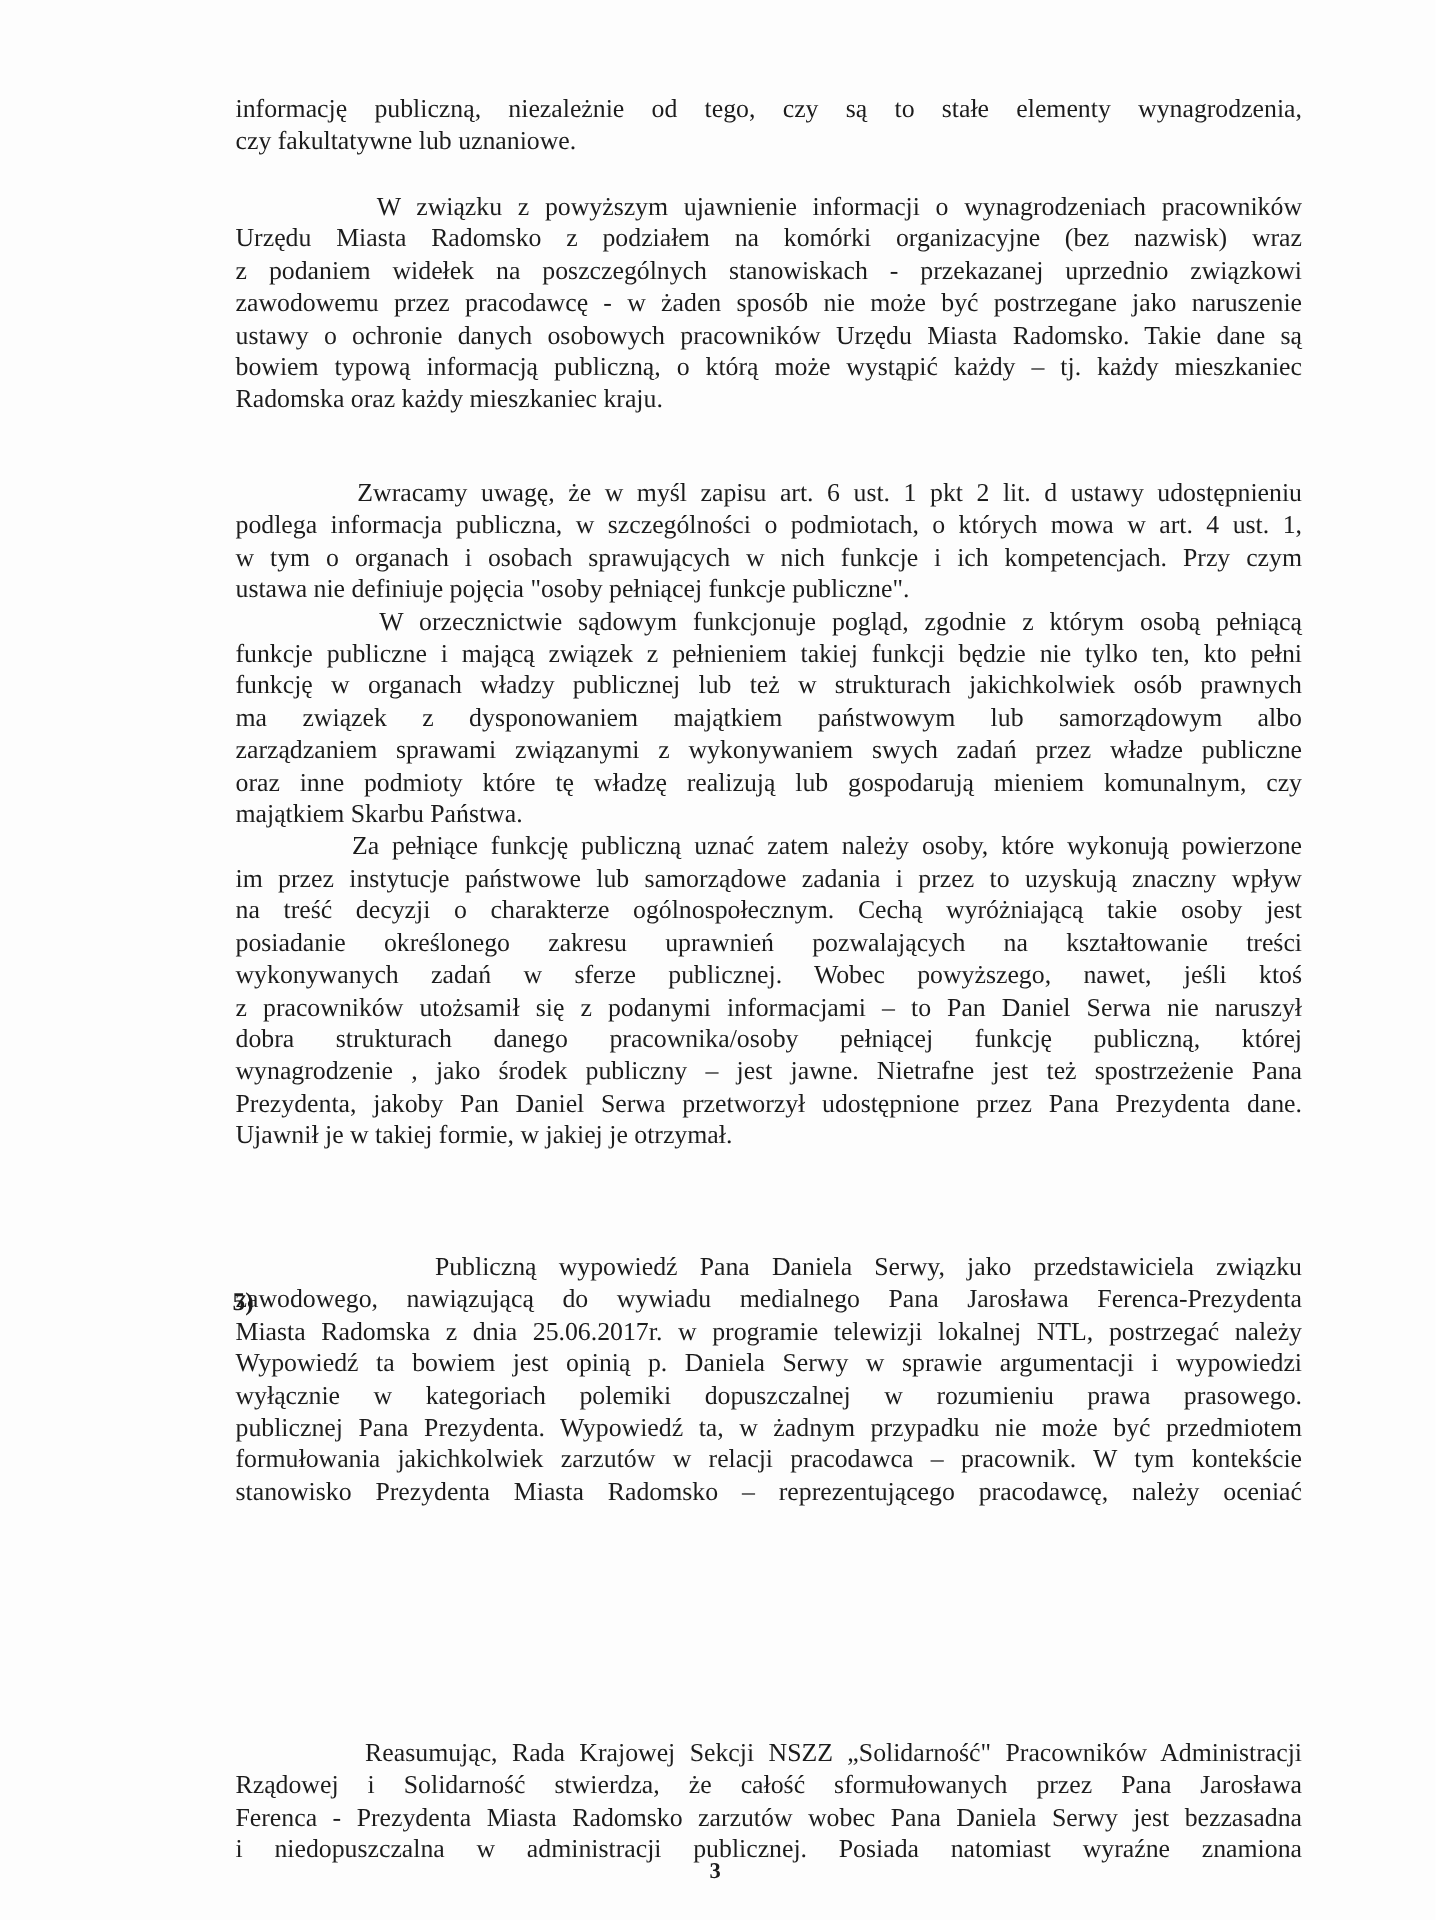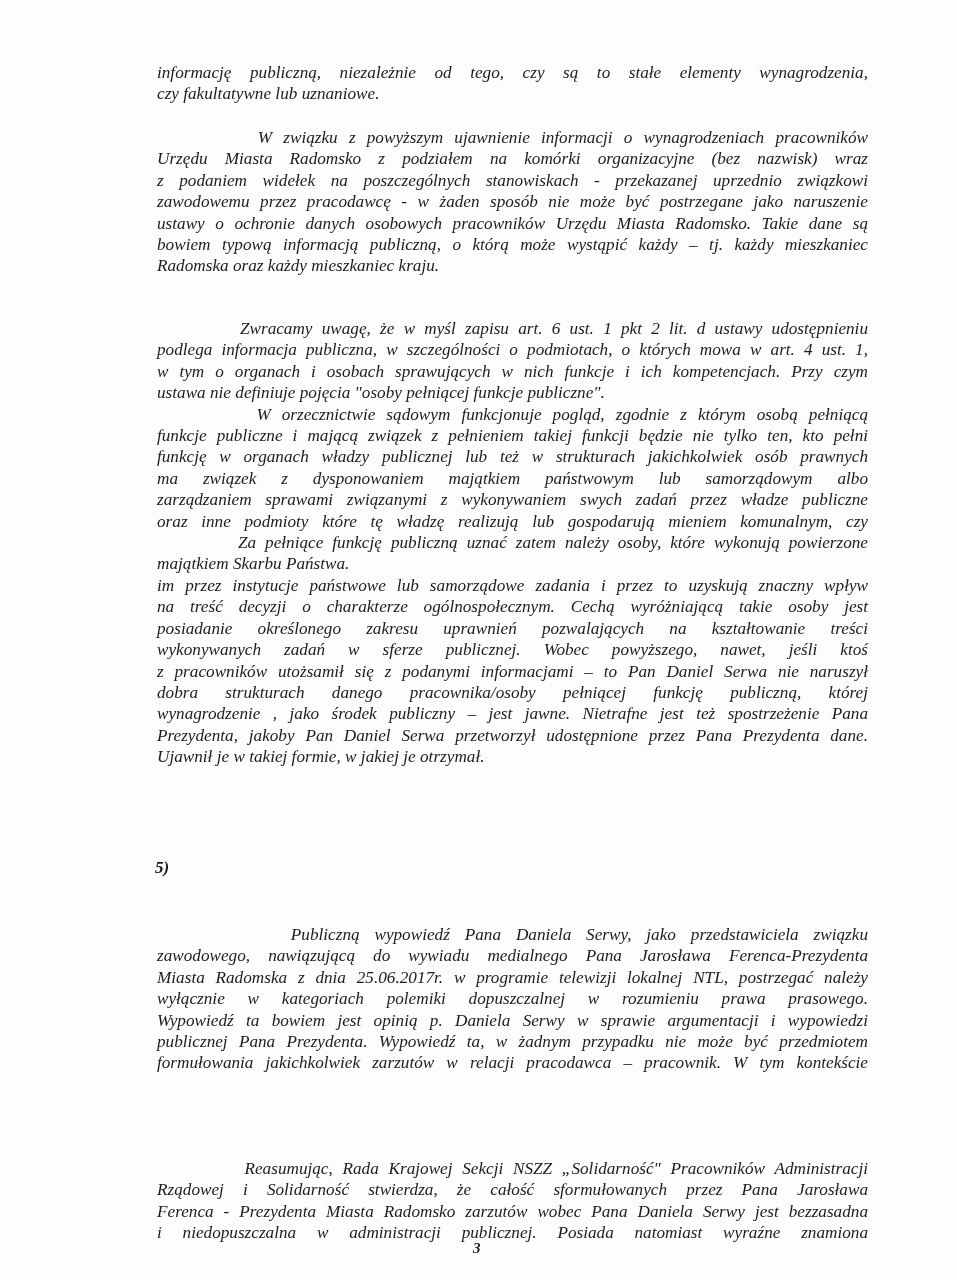--- a/index.html
+++ b/index.html
@@ -2,21 +2,21 @@
 <html><head>
 <meta charset="utf-8">
 <style>
   html, body { margin: 0; padding: 0; }
   body {
     width: 957px; height: 1280px; background: #ffffff; overflow: hidden;
     position: relative;
     font-family: "Liberation Serif", "DejaVu Serif", serif;
     color: #1c1c1c;
   }
-  .page { position: absolute; left: 0; top: 0; width: 957px; height: 1280px; background: #fdfdfd; font-style: italic; }
+  .page { position: absolute; left: 0; top: 0; width: 957px; height: 1280px; background: #fdfdfd; }
   .para {
     position: absolute; left: 157px; width: 711px;
     font-size: 17.2px; line-height: 21.4px; text-align: justify;
     margin: 0;
   }
   .para .ln { display: block; text-align: justify; text-align-last: justify; white-space: nowrap; }
   .para .ln.last { text-align-last: left; }
   .heading { position: absolute; left: 155px; top: 858px; font-size: 17px; font-weight: bold; margin: 0; }
   .pagenum { position: absolute; left: 473px; top: 1240px; font-size: 15px; font-weight: bold; margin: 0; }
 </style>
@@ -44,43 +44,44 @@
     <span class="ln">&nbsp;&nbsp;&nbsp;&nbsp;&nbsp;&nbsp;&nbsp;&nbsp;&nbsp;Zwracamy uwagę, że w myśl zapisu art. 6 ust. 1 pkt 2 lit. d ustawy udostępnieniu</span>
     <span class="ln">podlega informacja publiczna, w szczególności o podmiotach, o których mowa w art. 4 ust. 1,</span>
     <span class="ln">w tym o organach i osobach sprawujących w nich funkcje i ich kompetencjach. Przy czym</span>
     <span class="ln last">ustawa nie definiuje pojęcia "osoby pełniącej funkcje publiczne".</span>
     <span class="ln">&nbsp;&nbsp;&nbsp;&nbsp;&nbsp;&nbsp;&nbsp;&nbsp;&nbsp;W orzecznictwie sądowym funkcjonuje pogląd, zgodnie z którym osobą pełniącą</span>
     <span class="ln">funkcje publiczne i mającą związek z pełnieniem takiej funkcji będzie nie tylko ten, kto pełni</span>
     <span class="ln">funkcję w organach władzy publicznej lub też w strukturach jakichkolwiek osób prawnych</span>
     <span class="ln">ma związek z dysponowaniem majątkiem państwowym lub samorządowym albo</span>
     <span class="ln">zarządzaniem sprawami związanymi z wykonywaniem swych zadań przez władze publiczne</span>
     <span class="ln">oraz inne podmioty które tę władzę realizują lub gospodarują mieniem komunalnym, czy</span>
+    <span class="ln last">majątkiem Skarbu Państwa.</span>
     <span class="ln">&nbsp;&nbsp;&nbsp;&nbsp;&nbsp;&nbsp;&nbsp;&nbsp;&nbsp;Za pełniące funkcję publiczną uznać zatem należy osoby, które wykonują powierzone</span>
-    <span class="ln last">majątkiem Skarbu Państwa.</span>
     <span class="ln">im przez instytucje państwowe lub samorządowe zadania i przez to uzyskują znaczny wpływ</span>
     <span class="ln">na treść decyzji o charakterze ogólnospołecznym. Cechą wyróżniającą takie osoby jest</span>
     <span class="ln">posiadanie określonego zakresu uprawnień pozwalających na kształtowanie treści</span>
     <span class="ln">wykonywanych zadań w sferze publicznej. Wobec powyższego, nawet, jeśli ktoś</span>
     <span class="ln">z pracowników utożsamił się z podanymi informacjami – to Pan Daniel Serwa nie naruszył</span>
     <span class="ln">dobra strukturach danego pracownika/osoby pełniącej funkcję publiczną, której</span>
     <span class="ln">wynagrodzenie , jako środek publiczny – jest jawne. Nietrafne jest też spostrzeżenie Pana</span>
     <span class="ln">Prezydenta, jakoby Pan Daniel Serwa przetworzył udostępnione przez Pana Prezydenta dane.</span>
     <span class="ln last">Ujawnił je w takiej formie, w jakiej je otrzymał.</span>
   </p>
 
   <p class="heading">5)</p>
 
-  <p class="para" style="top:924px">
+  <p class="para" style="top:834px">
     <span class="ln">&nbsp;&nbsp;&nbsp;&nbsp;&nbsp;&nbsp;&nbsp;&nbsp;&nbsp;Publiczną wypowiedź Pana Daniela Serwy, jako przedstawiciela związku</span>
     <span class="ln">zawodowego, nawiązującą do wywiadu medialnego Pana Jarosława Ferenca-Prezydenta</span>
     <span class="ln">Miasta Radomska z dnia 25.06.2017r. w programie telewizji lokalnej NTL, postrzegać należy</span>
+    <span class="ln">Wypowiedź ta bowiem jest opinią p. Daniela Serwy w sprawie argumentacji i wypowiedzi</span>
     <span class="ln">wyłącznie w kategoriach polemiki dopuszczalnej w rozumieniu prawa prasowego.</span>
-    <span class="ln">Wypowiedź ta bowiem jest opinią p. Daniela Serwy w sprawie argumentacji i wypowiedzi</span>
     <span class="ln">publicznej Pana Prezydenta. Wypowiedź ta, w żadnym przypadku nie może być przedmiotem</span>
     <span class="ln">formułowania jakichkolwiek zarzutów w relacji pracodawca – pracownik. W tym kontekście</span>
+    <span class="ln">stanowisko Prezydenta Miasta Radomsko – reprezentującego pracodawcę, należy oceniać</span>
   </p>
 
   <p class="para" style="top:1158px">
     <span class="ln">&nbsp;&nbsp;&nbsp;&nbsp;&nbsp;&nbsp;&nbsp;&nbsp;&nbsp;Reasumując, Rada Krajowej Sekcji NSZZ „Solidarność" Pracowników Administracji</span>
     <span class="ln">Rządowej i Solidarność stwierdza, że całość sformułowanych przez Pana Jarosława</span>
     <span class="ln">Ferenca - Prezydenta Miasta Radomsko zarzutów wobec Pana Daniela Serwy jest bezzasadna</span>
     <span class="ln">i niedopuszczalna w administracji publicznej. Posiada natomiast wyraźne znamiona</span>
   </p>
 
   <p class="pagenum">3</p>

